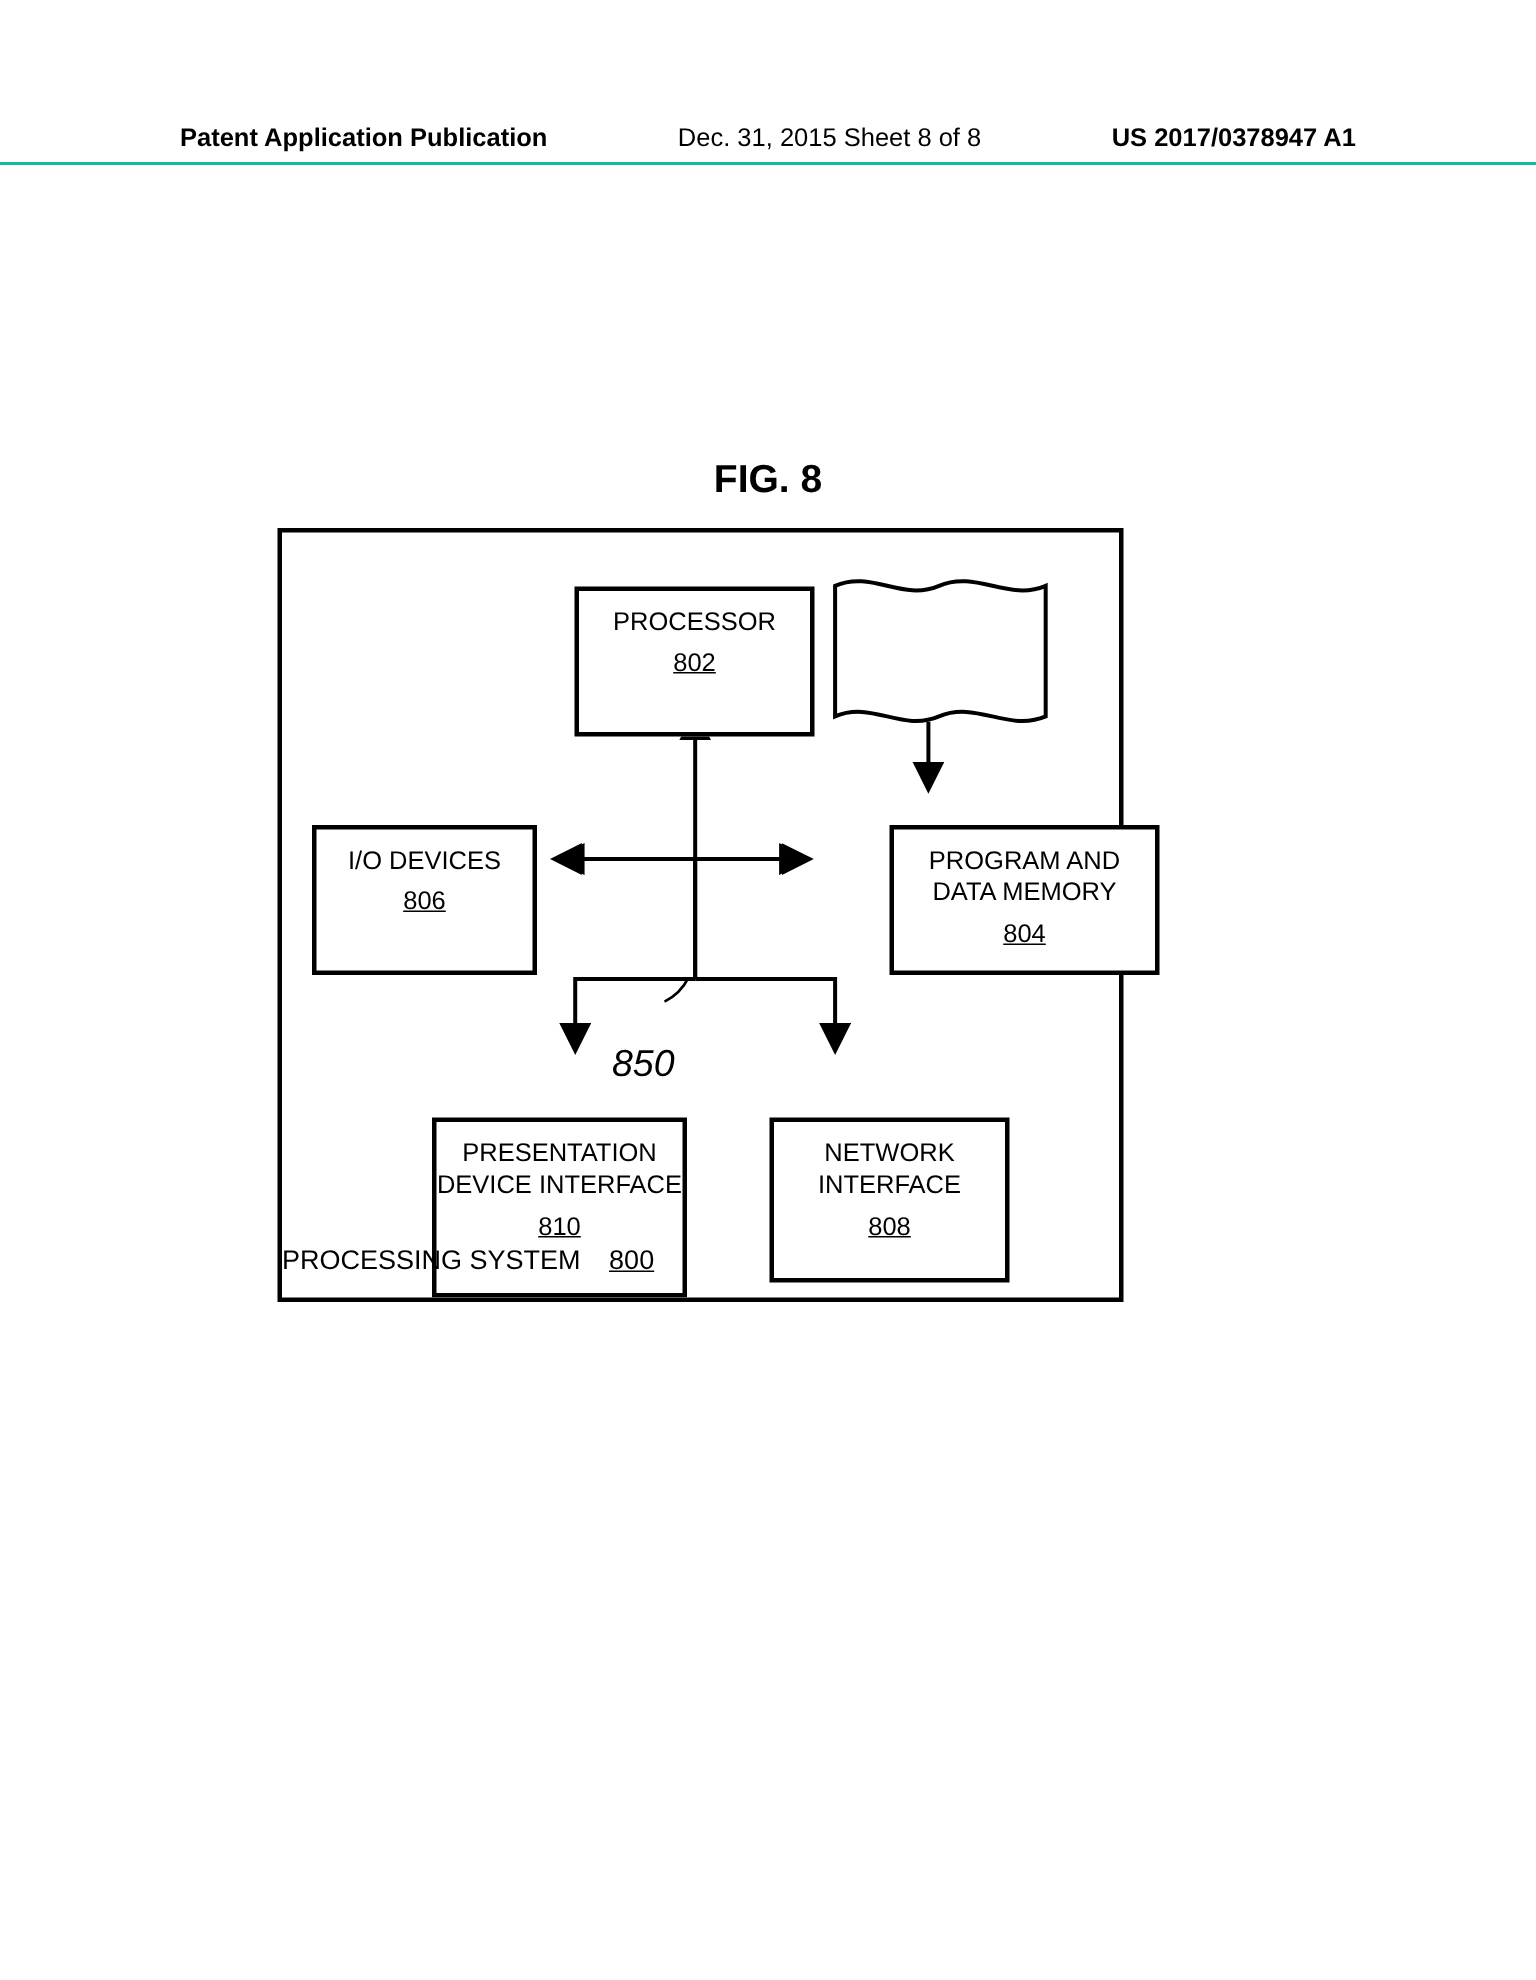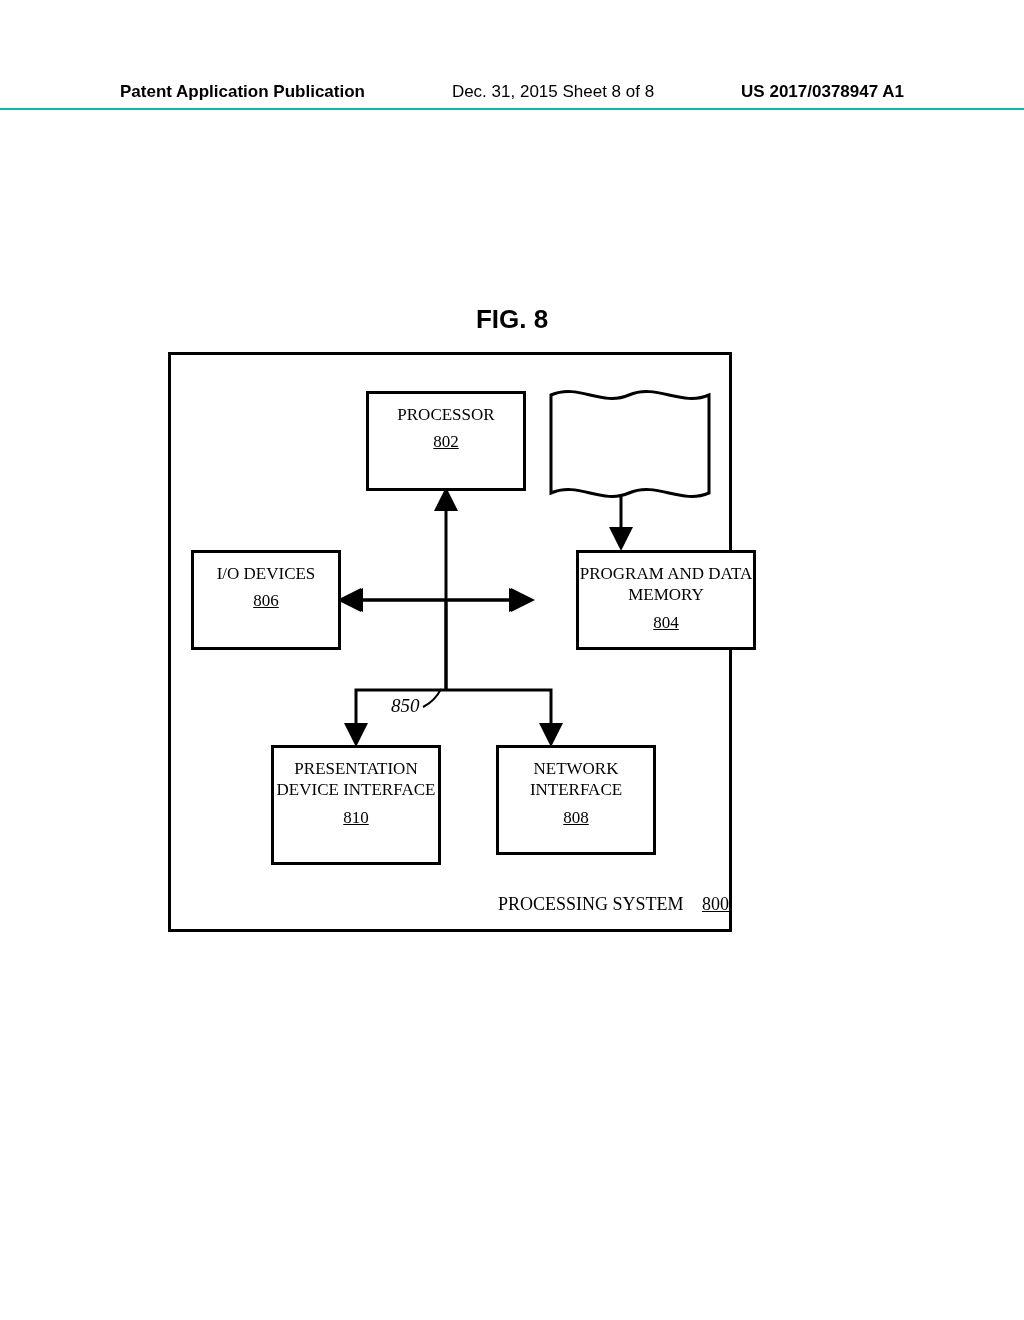--- a/index.html
+++ b/index.html
@@ -38,34 +38,33 @@
     width: 1024px;
     text-align: center;
     font-size: 26px;
     font-weight: bold;
     margin-top: 28px;
   }
 
   
   .system-box {
     position: absolute;
-    left: 168px;
+    left: 185px;
     top: 352px;
     width: 564px;
-    height: 580px;
+    height: 516px;
     border: 3px solid #000;
     box-sizing: border-box;
-    font-family: Liberation Serif, serif;
   }
   .system-caption {
     position: absolute;
     left: 0;
     right: 0;
     bottom: 14px;
-    text-align: right;
+    text-align: left;
     font-size: 18px;
   }
   .system-caption .num { text-decoration: underline; margin-left: 14px; }
 
   .node {
     position: absolute;
     border: 3px solid #000;
     box-sizing: border-box;
     text-align: center;
     font-size: 17px;
@@ -91,21 +90,21 @@
   .wires {
     position: absolute;
     left: 0; top: 0;
     width: 100%; height: 100%;
     pointer-events: none;
   }
 
   .label-850 {
     position: absolute;
     font-style: italic;
-    font-size: 19px;
+    font-size: 25px;
   }
 </style>
 </head>
 <body>
 
 <div class="page">
 
   <div class="header">
     <span class="left">Patent Application Publication</span>
     <span class="mid">Dec. 31, 2015   Sheet 8 of 8</span>

